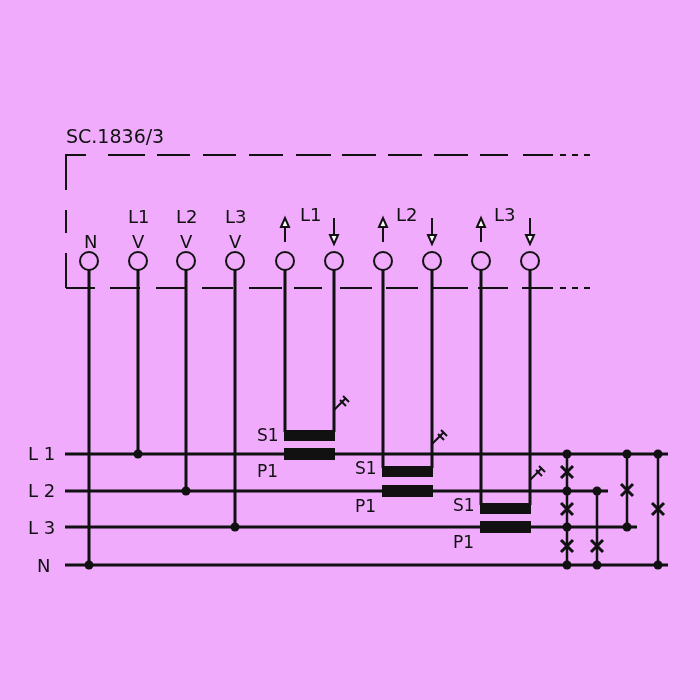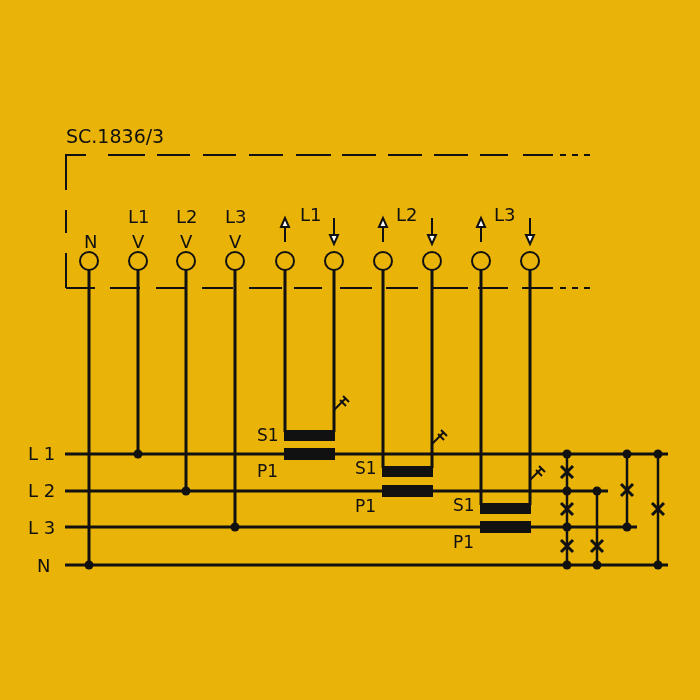--- a/index.html
+++ b/index.html
@@ -1,16 +1,16 @@
 <!DOCTYPE html>
 <html><head>
 <meta charset="utf-8">
 <style>
   html, body { margin: 0; padding: 0; background: #ffffff; }
-  #canvas { position: relative; width: 700px; height: 700px; background: #eab308; overflow: hidden; }
+  #canvas { position: relative; width: 700px; height: 700px; background: #f0abfc; overflow: hidden; }
   svg { position: absolute; left: 0; top: 0; }
   .lbl { font-family: "DejaVu Sans", sans-serif; fill: #111111; }
   .title { font-size: 19px; }
   .term { font-size: 18px; }
   .bus { font-size: 18px; }
   .ct { font-size: 17px; font-family: "DejaVu Sans", sans-serif; }
 </style>
 </head>
 <body>
 

